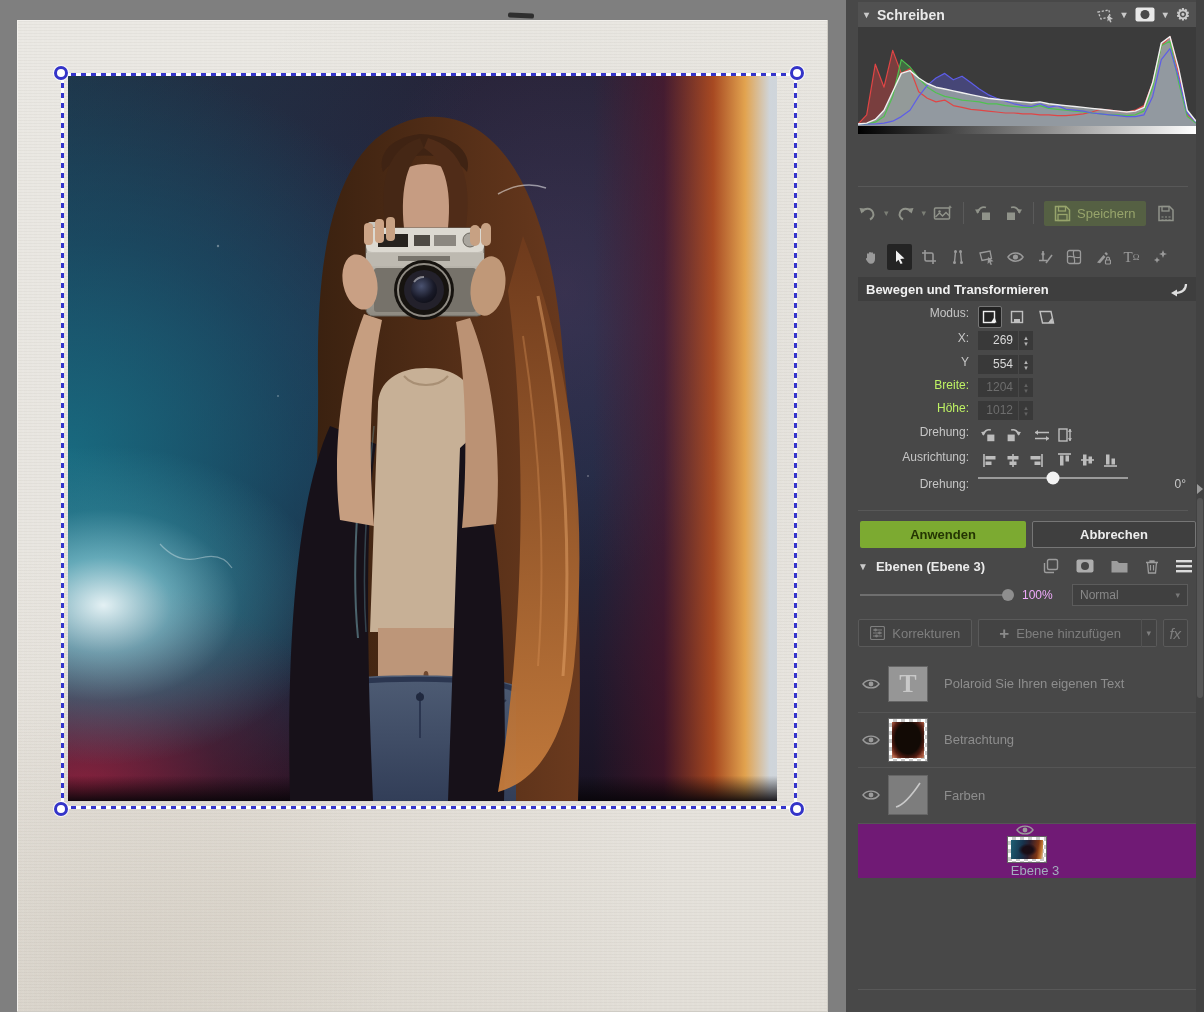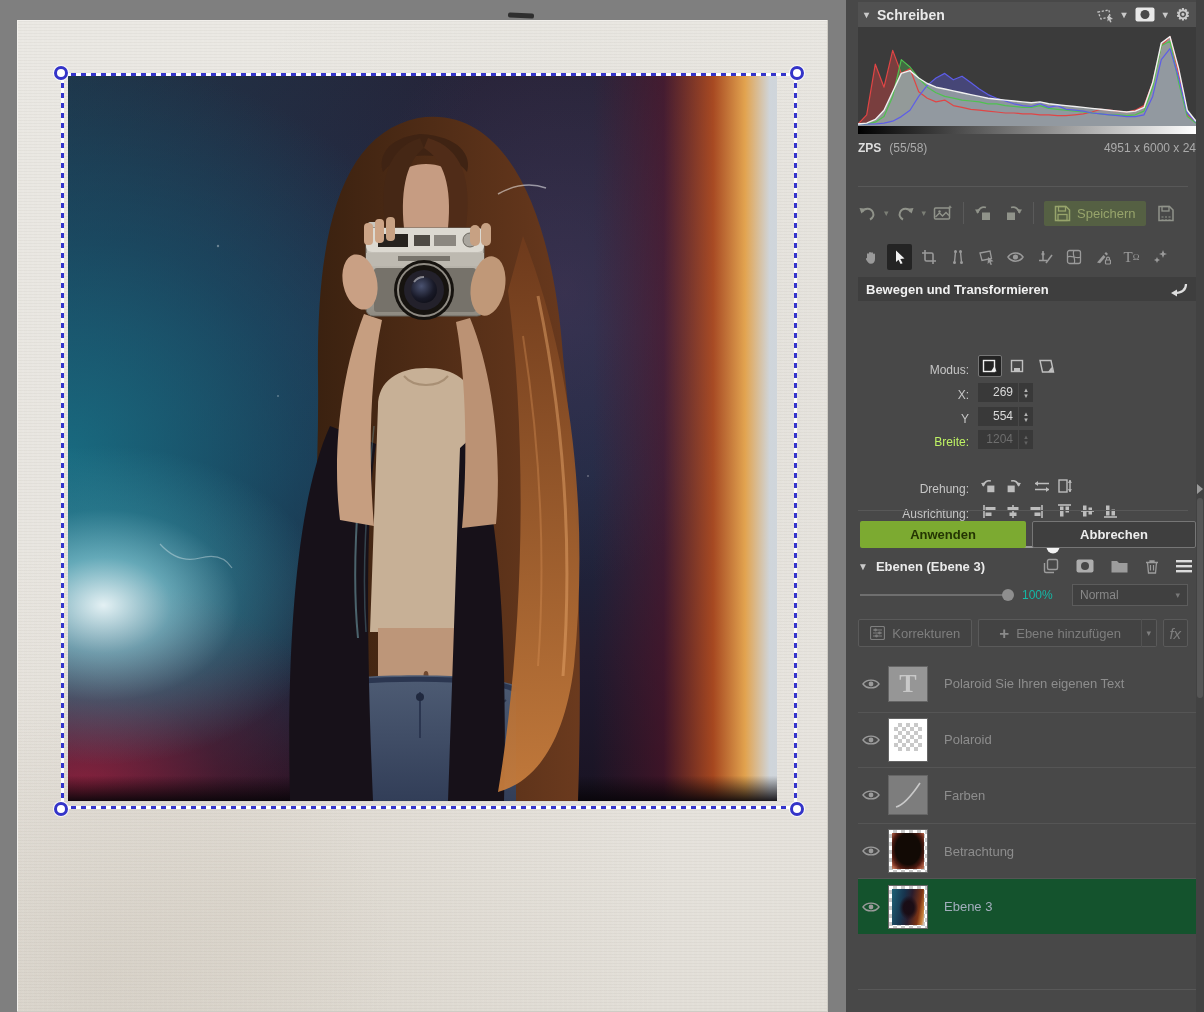--- a/index.html
+++ b/index.html
@@ -76,21 +76,21 @@
 
   #tools-row { left:12px; top:243px; right:4px; height:28px; display:flex; align-items:center; gap:4px; }
   .tool { width:25px; height:26px; display:flex; align-items:center; justify-content:center;
     color:#9a9a9a; border-radius:2px; }
   .tool.selected { background:#242424; color:#f2f2f2; }
 
   #transform-header { left:12px; top:277px; right:0; height:24px; background:#3e3e3e;
     color:#f0f0f0; font-weight:bold; font-size:13px; display:flex; align-items:center; padding:0 8px; }
   #transform-header .spacer { flex:1; }
 
-  .ctl-row { left:12px; right:10px; height:23px; display:flex; align-items:flex-end; font-size:12px;margin-top:48px; }
+  .ctl-row { left:12px; right:10px; height:23px; display:flex; align-items:flex-start; font-size:12px; }
   .ctl-lbl { width:120px; text-align:right; padding-right:9px; color:#c6c6c6; }
   .ctl-row.disabled .ctl-lbl { color:#bef264; }
   .field { width:40px; height:19px; background:#393939; color:#d9d9d9; font-size:12px;
     text-align:right; padding:2px 5px 0 2px; }
   .spin { width:14px; height:19px; background:#393939; margin-left:1px; display:flex;
     flex-direction:column; align-items:center; justify-content:center; line-height:6px; }
   .spin span { font-size:7px; color:#b5b5b5; }
   .ctl-row.disabled .field { color:#6d6d6d; }
   .ctl-row.disabled .spin span { color:#636363; }
   .mode-btn { width:24px; height:22px; display:flex; align-items:center; justify-content:center;
@@ -110,39 +110,39 @@
 
   #layers-header { left:12px; top:553px; right:4px; height:26px; display:flex; align-items:center;
     color:#eaeaea; font-weight:bold; font-size:13px; gap:8px; }
   #layers-header .spacer { flex:1; }
   #layers-header .lico { display:flex; align-items:center; color:#9c9c9c; margin-left:9px; }
 
   #opacity-row { left:14px; top:583px; right:8px; height:24px; display:flex; align-items:center; }
   #op-track { position:relative; width:148px; height:2px; background:#6f6f6f; }
   #op-handle { position:absolute; right:-6px; top:50%; transform:translateY(-50%);
     width:12px; height:12px; border-radius:50%; background:#8e8e8e; }
-  #op-value { color:#14b8a6; font-size:12px; margin-left:14px; }
+  #op-value { color:#f0abfc; font-size:12px; margin-left:14px; }
   #blend-select { margin-left:auto; width:116px; height:22px; background:#404040; border:1px solid #5c5c5c;
     color:#888; font-size:12px; display:flex; align-items:center; padding:0 7px; }
   #blend-select .bcaret { margin-left:auto; font-size:9px; color:#777; }
 
   #layer-btns { left:12px; top:618px; right:8px; height:30px; display:flex; align-items:center; font-size:13px; color:#7e7e7e; }
   .dbtn { height:28px; border:1px solid #5a5a5a; border-radius:2px; display:flex; align-items:center;
     justify-content:center; gap:7px; background:#434343; color:#7e7e7e; }
   #corrections-btn { width:117px; }
   #add-layer-btn { width:166px; margin-left:6px; border-right:none; border-radius:2px 0 0 2px; }
   #add-layer-caret { width:16px; height:28px; border:1px solid #5a5a5a; border-left:1px solid #525252;
     border-radius:0 2px 2px 0; display:flex; align-items:center; justify-content:center; font-size:9px; background:#434343; }
   #fx-btn { width:26px; margin-left:6px; font-style:italic; font-size:15px; }
   .plus-glyph { font-size:17px; font-weight:bold; color:#8a8a8a; line-height:1; }
 
   #layers-list { left:12px; top:656px; width:338px; height:334px; border-bottom:1px solid #585858; }
   .layer-row { position:relative; height:55.6px; display:flex; align-items:center; }
   .layer-row + .layer-row { border-top:1px solid #555; }
-  .layer-row.selected { background:#14532d; }
+  .layer-row.selected { background:#701a75;flex-direction:column; }
   .layer-row .eye { width:30px; display:flex; justify-content:flex-start; color:#9b9b9b; padding-left:4px; }
   .layer-label { margin-left:16px; font-size:13px; color:#8d8d8d; }
   .layer-row.selected .layer-label { color:#a3aebd; }
   .thumb { width:40px; height:40px; border:1px solid #656565; background:#777; position:relative;
     display:flex; align-items:center; justify-content:center; overflow:hidden; }
   .thumb.t-text { background:#969696; color:#c8c8c8; font-size:26px; font-weight:bold;
     font-family:"Liberation Serif", serif; height:36px; }
   .checker { background-image:
       linear-gradient(45deg,#c9c9c9 25%,transparent 25%,transparent 75%,#c9c9c9 75%),
       linear-gradient(45deg,#c9c9c9 25%,#ffffff 25%,#ffffff 75%,#c9c9c9 75%);
@@ -307,25 +307,20 @@
         <path d="M0,99 L0.0,97.0 L8.7,97.0 L17.3,95.2 L26.0,89.6 L34.7,69.4 L43.3,32.6 L52.0,40.0 L60.7,51.0 L69.3,60.2 L78.0,65.7 L86.7,69.4 L95.3,71.2 L104.0,73.1 L112.7,74.0 L121.3,74.9 L130.0,76.8 L138.7,76.8 L147.3,78.6 L156.0,79.5 L164.7,80.4 L173.3,80.4 L182.0,78.6 L190.7,81.4 L199.3,82.3 L208.0,83.2 L216.7,84.1 L225.3,85.0 L234.0,86.0 L242.7,86.9 L251.3,87.8 L260.0,87.8 L268.7,88.7 L277.3,87.8 L286.0,84.1 L294.7,60.2 L303.3,18.8 L312.0,14.2 L320.7,55.6 L329.3,89.6 L338.0,96.1 L338,99 Z" fill="#4fc24f" stroke="none" fill-opacity="0.35"></path>
         <path d="M0,99 L0.0,97.0 L8.7,97.0 L17.3,97.0 L26.0,96.1 L34.7,94.2 L43.3,89.6 L52.0,83.2 L60.7,69.4 L69.3,58.4 L78.0,51.0 L86.7,46.4 L95.3,52.8 L104.0,49.2 L112.7,55.6 L121.3,62.0 L130.0,67.6 L138.7,71.2 L147.3,74.0 L156.0,76.8 L164.7,78.6 L173.3,79.5 L182.0,76.8 L190.7,80.4 L199.3,78.6 L208.0,82.3 L216.7,83.2 L225.3,84.1 L234.0,86.0 L242.7,86.9 L251.3,87.8 L260.0,88.7 L268.7,89.6 L277.3,89.6 L286.0,87.8 L294.7,69.4 L303.3,32.6 L312.0,21.6 L320.7,51.0 L329.3,86.0 L338.0,95.2 L338,99 Z" fill="#5d5de8" stroke="none" fill-opacity="0.35"></path>
         <path d="M0,99 L0.0,97.0 L8.7,96.1 L17.3,92.4 L26.0,83.2 L34.7,64.8 L43.3,46.4 L52.0,43.6 L60.7,51.0 L69.3,56.5 L78.0,60.2 L86.7,62.0 L95.3,63.9 L104.0,65.7 L112.7,67.6 L121.3,69.4 L130.0,71.2 L138.7,72.2 L147.3,73.1 L156.0,74.0 L164.7,74.9 L173.3,75.8 L182.0,74.9 L190.7,76.8 L199.3,77.7 L208.0,78.6 L216.7,79.5 L225.3,80.4 L234.0,81.4 L242.7,82.3 L251.3,83.2 L260.0,84.1 L268.7,85.0 L277.3,84.1 L286.0,80.4 L294.7,55.6 L303.3,16.0 L312.0,9.6 L320.7,41.8 L329.3,83.2 L338.0,94.2 L338,99 Z" fill="#99a0a5" stroke="none" fill-opacity="0.88"></path>
         <path d="M0.0,97.0 L8.7,87.8 L17.3,37.2 L26.0,60.2 L34.7,23.4 L43.3,46.4 L52.0,41.8 L60.7,64.8 L69.3,71.2 L78.0,74.9 L86.7,73.1 L95.3,78.6 L104.0,80.4 L112.7,82.3 L121.3,83.2 L130.0,84.1 L138.7,85.0 L147.3,86.0 L156.0,86.0 L164.7,86.9 L173.3,86.9 L182.0,87.8 L190.7,87.8 L199.3,88.7 L208.0,88.7 L216.7,87.8 L225.3,86.9 L234.0,85.0 L242.7,82.3 L251.3,83.2 L260.0,84.1 L268.7,85.0 L277.3,83.2 L286.0,78.6 L294.7,55.6 L303.3,18.8 L312.0,9.6 L320.7,46.4 L329.3,87.8 L338.0,95.2" fill="none" stroke="#e04545" stroke-width="1.2" stroke-linejoin="round"></path>
         <path d="M0.0,97.0 L8.7,97.0 L17.3,95.2 L26.0,89.6 L34.7,69.4 L43.3,32.6 L52.0,40.0 L60.7,51.0 L69.3,60.2 L78.0,65.7 L86.7,69.4 L95.3,71.2 L104.0,73.1 L112.7,74.0 L121.3,74.9 L130.0,76.8 L138.7,76.8 L147.3,78.6 L156.0,79.5 L164.7,80.4 L173.3,80.4 L182.0,78.6 L190.7,81.4 L199.3,82.3 L208.0,83.2 L216.7,84.1 L225.3,85.0 L234.0,86.0 L242.7,86.9 L251.3,87.8 L260.0,87.8 L268.7,88.7 L277.3,87.8 L286.0,84.1 L294.7,60.2 L303.3,18.8 L312.0,14.2 L320.7,55.6 L329.3,89.6 L338.0,96.1" fill="none" stroke="#4fc24f" stroke-width="1.2" stroke-linejoin="round"></path>
         <path d="M0.0,97.0 L8.7,97.0 L17.3,97.0 L26.0,96.1 L34.7,94.2 L43.3,89.6 L52.0,83.2 L60.7,69.4 L69.3,58.4 L78.0,51.0 L86.7,46.4 L95.3,52.8 L104.0,49.2 L112.7,55.6 L121.3,62.0 L130.0,67.6 L138.7,71.2 L147.3,74.0 L156.0,76.8 L164.7,78.6 L173.3,79.5 L182.0,76.8 L190.7,80.4 L199.3,78.6 L208.0,82.3 L216.7,83.2 L225.3,84.1 L234.0,86.0 L242.7,86.9 L251.3,87.8 L260.0,88.7 L268.7,89.6 L277.3,89.6 L286.0,87.8 L294.7,69.4 L303.3,32.6 L312.0,21.6 L320.7,51.0 L329.3,86.0 L338.0,95.2" fill="none" stroke="#5d5de8" stroke-width="1.2" stroke-linejoin="round"></path>
         <path d="M0.0,97.0 L8.7,96.1 L17.3,92.4 L26.0,83.2 L34.7,64.8 L43.3,46.4 L52.0,43.6 L60.7,51.0 L69.3,56.5 L78.0,60.2 L86.7,62.0 L95.3,63.9 L104.0,65.7 L112.7,67.6 L121.3,69.4 L130.0,71.2 L138.7,72.2 L147.3,73.1 L156.0,74.0 L164.7,74.9 L173.3,75.8 L182.0,74.9 L190.7,76.8 L199.3,77.7 L208.0,78.6 L216.7,79.5 L225.3,80.4 L234.0,81.4 L242.7,82.3 L251.3,83.2 L260.0,84.1 L268.7,85.0 L277.3,84.1 L286.0,80.4 L294.7,55.6 L303.3,16.0 L312.0,9.6 L320.7,41.8 L329.3,83.2 L338.0,94.2" fill="none" stroke="#f0f0f0" stroke-width="1.4" stroke-linejoin="round"></path>
       </svg>
   </div>
   <div id="histo-grad" class="abs"></div>
-  <div id="histo-info" class="abs">
-    <span class="zps">ZPS</span>
-    <span>(55/58)</span>
-    <span class="dims">4951 x 6000 x 24</span>
-  </div>
 
   <div class="abs divider" style="top:186px"></div>
 
   <div id="quick-toolbar" class="abs">
     <span class="tbtn">
       <svg class="ic" width="19" height="18" viewBox="0 0 19 18">
           <path d="M4,8 C6.5,3.5 13,3.5 15,8.5 C16,11 15,14 12,15.5" fill="none" stroke="currentColor" stroke-width="2"></path>
           <polygon points="1.5,4 7.5,4.8 3.4,9.6" fill="currentColor"></polygon>
         </svg>
     </span>
@@ -491,20 +486,28 @@
     <span class="ctl-lbl">Y</span>
     <span class="field">554</span>
     <span class="spin">
         <span>▴</span>
         <span>▾</span>
       </span>
   </div>
   <div class="abs ctl-row disabled" style="top:378px">
     <span class="ctl-lbl">Breite:</span>
     <span class="field">1204</span>
+    <span class="spin">
+        <span>▴</span>
+        <span>▾</span>
+      </span>
+  </div>
+  <div class="abs ctl-row disabled" style="top:401px">
+    <span class="ctl-lbl">Höhe:</span>
+    <span class="field">1012</span>
     <span class="spin">
         <span>▴</span>
         <span>▾</span>
       </span>
   </div>
 
   <div class="abs ctl-row" style="top:425px">
     <span class="ctl-lbl">Drehung:</span>
     <span class="ibtn">
       <svg class="ic" width="19" height="16" viewBox="0 0 21 18">
@@ -681,61 +684,49 @@
             <path d="M1,6 C4.5,0.8 13.5,0.8 17,6 C13.5,11.2 4.5,11.2 1,6 Z" fill="none" stroke="currentColor" stroke-width="1.4"></path>
             <circle cx="9" cy="6" r="2.4" fill="currentColor"></circle>
           </svg>
       </span>
       <span class="thumb t-text">
           <span>T</span>
         </span>
       <span class="layer-label">Polaroid Sie Ihren eigenen Text</span>
     </div>
 
+
     <div class="layer-row">
       <span class="eye">
         <svg class="ic" width="18" height="12" viewBox="0 0 18 12">
             <path d="M1,6 C4.5,0.8 13.5,0.8 17,6 C13.5,11.2 4.5,11.2 1,6 Z" fill="none" stroke="currentColor" stroke-width="1.4"></path>
             <circle cx="9" cy="6" r="2.4" fill="currentColor"></circle>
           </svg>
       </span>
-      <span class="thumb t-polaroid">
-          <span class="inner checker"></span>
+      <span class="thumb t-dark checker">
+          <span class="inner"></span>
         </span>
-      <span class="layer-label">Polaroid</span>
+      <span class="layer-label">Betrachtung</span>
     </div>
 
     <div class="layer-row">
       <span class="eye">
         <svg class="ic" width="18" height="12" viewBox="0 0 18 12">
             <path d="M1,6 C4.5,0.8 13.5,0.8 17,6 C13.5,11.2 4.5,11.2 1,6 Z" fill="none" stroke="currentColor" stroke-width="1.4"></path>
             <circle cx="9" cy="6" r="2.4" fill="currentColor"></circle>
           </svg>
       </span>
       <span class="thumb t-curve">
         <svg class="ic" width="34" height="34" viewBox="0 0 34 34">
             <path d="M5,29 C13,27 21,17 29,5" fill="none" stroke="#c9c9c9" stroke-width="1.6"></path>
           </svg>
       </span>
       <span class="layer-label">Farben</span>
     </div>
 
-    <div class="layer-row">
-      <span class="eye">
-        <svg class="ic" width="18" height="12" viewBox="0 0 18 12">
-            <path d="M1,6 C4.5,0.8 13.5,0.8 17,6 C13.5,11.2 4.5,11.2 1,6 Z" fill="none" stroke="currentColor" stroke-width="1.4"></path>
-            <circle cx="9" cy="6" r="2.4" fill="currentColor"></circle>
-          </svg>
-      </span>
-      <span class="thumb t-dark checker">
-          <span class="inner"></span>
-        </span>
-      <span class="layer-label">Betrachtung</span>
-    </div>
-
     <div class="layer-row selected">
       <span class="eye">
         <svg class="ic" width="18" height="12" viewBox="0 0 18 12">
             <path d="M1,6 C4.5,0.8 13.5,0.8 17,6 C13.5,11.2 4.5,11.2 1,6 Z" fill="none" stroke="currentColor" stroke-width="1.4"></path>
             <circle cx="9" cy="6" r="2.4" fill="currentColor"></circle>
           </svg>
       </span>
       <span class="thumb t-photo checker">
           <span class="inner"></span>
         </span>

